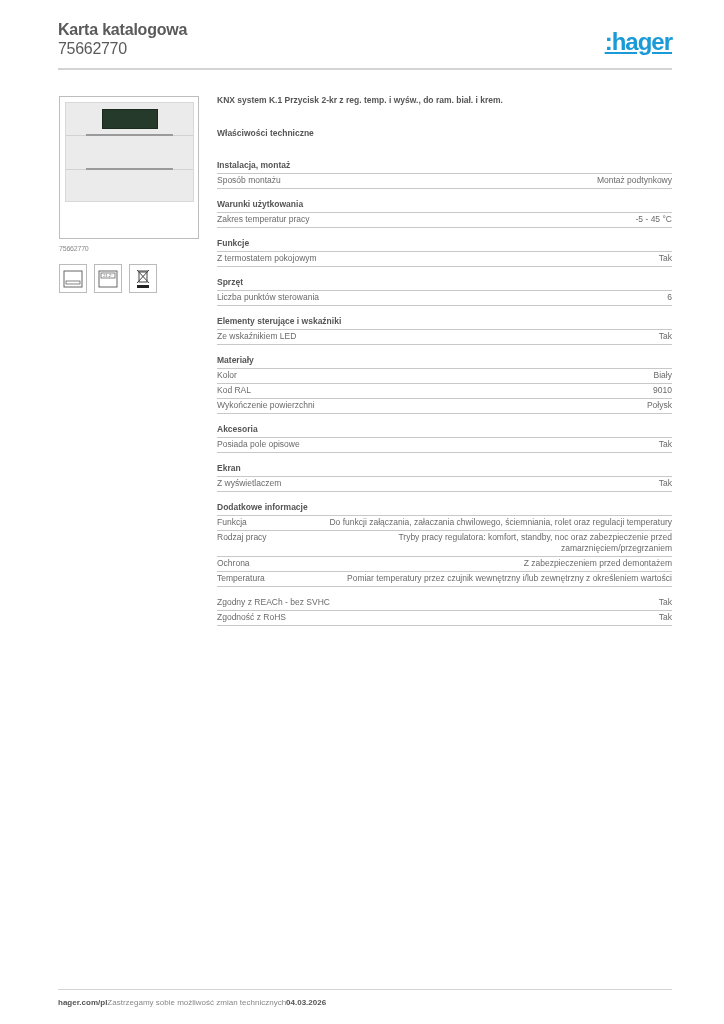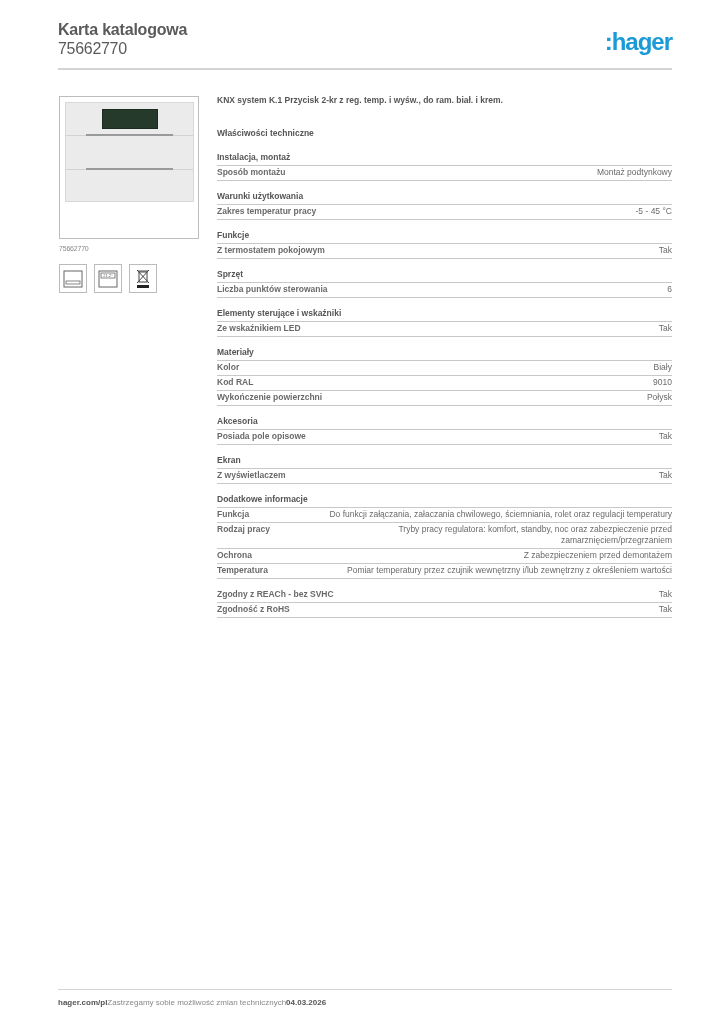--- a/index.html
+++ b/index.html
@@ -2,41 +2,41 @@
 <html><head>
   <meta charset="utf-8">
   <style>
     * { box-sizing: border-box; margin: 0; padding: 0; }
     html, body { width: 724px; height: 1024px; background: #ffffff; }
     body { font-family: "Liberation Sans", sans-serif; color: #555; position: relative; overflow: hidden; }
 
     .header { position: absolute; left: 58px; top: 20px; width: 614px; height: 50px; }
     .doc-title { font-size: 16px; font-weight: bold; color: #5a5a5a; line-height: 19px; letter-spacing: -0.2px; }
     .doc-number { font-size: 16px; color: #5a5a5a; line-height: 19px; letter-spacing: -0.3px; }
-    .logo { position: absolute; right: 0; top: 8px; font-size: 24px; font-weight: bold; color: #1a9ad6; letter-spacing: -1px; }
+    .logo { position: absolute; right: 0; top: 8px; font-size: 24px; font-weight: bold; color: #1a9ad6; letter-spacing: -1px; text-decoration: underline; }
     .header-rule { position: absolute; left: 58px; top: 68px; width: 614px; height: 2px; background: #d4d4d4; }
 
     .left-col { position: absolute; left: 59px; top: 96px; width: 140px; }
     .product-image { width: 140px; height: 143px; border: 1px solid #bdbdbd; background: #fff; position: relative; }
     .plate { position: absolute; left: 5px; top: 5px; width: 129px; height: 100px; background: #ebebeb; border: 1px solid #d8d8d8; }
     .rocker { position: absolute; left: 0; width: 127px; height: 33px; border-bottom: 1px solid #d2d2d2; }
     .rocker .slot { position: absolute; left: 20px; right: 20px; bottom: -1px; height: 2px; background: #9a9a9a; }
     .lcd { position: absolute; left: 36px; top: 6px; width: 56px; height: 20px; background: #253a2a; border: 1px solid #1a2a1e; }
     .image-caption { font-size: 7px; color: #888; margin-top: 6px; letter-spacing: -0.2px; }
     .icons { display: flex; gap: 7px; margin-top: 12px; }
     .icon-box { width: 28px; height: 29px; border: 1px solid #bbb; display: flex; align-items: center; justify-content: center; }
 
     .main { position: absolute; left: 217px; top: 94px; width: 455px; }
     .product-desc { font-size: 8.5px; font-weight: bold; color: #555; line-height: 12px; }
     .section-title { font-size: 8.5px; font-weight: bold; color: #555; line-height: 11px; }
-    .props-title { margin-top: 22px; margin-bottom: 12px; }
+    .props-title { margin-top: 22px; margin-bottom: 20px; }
     .group { margin-bottom: 9px; }
     .group-title { font-size: 8.5px; font-weight: bold; color: #555; line-height: 12px; padding-bottom: 2px; border-bottom: 1px solid #c8c8c8; }
     .row { display: flex; justify-content: space-between; font-size: 8.5px; color: #6a6a6a; line-height: 11px; padding: 1px 0 2px 0; border-bottom: 1px solid #c8c8c8; }
-    .row .label { flex: 0 0 auto; white-space: nowrap; font-weight: bold; }
+    .row .label { flex: 0 0 auto; white-space: nowrap; }
     .row .value { text-align: right; }
     .row.multi .value { max-width: 360px; padding-left: 16px; }
 
     .footer-rule { position: absolute; left: 58px; top: 989px; width: 614px; height: 1px; background: #d4d4d4; }
     .footer { position: absolute; left: 58px; top: 998px; width: 614px; font-size: 8px; display: flex; justify-content: flex-start; }
     .footer .site { font-weight: bold; color: #555; }
     .footer .note { color: #888; }
     .footer .date { font-weight: bold; color: #555; }
   </style>
 </head>

